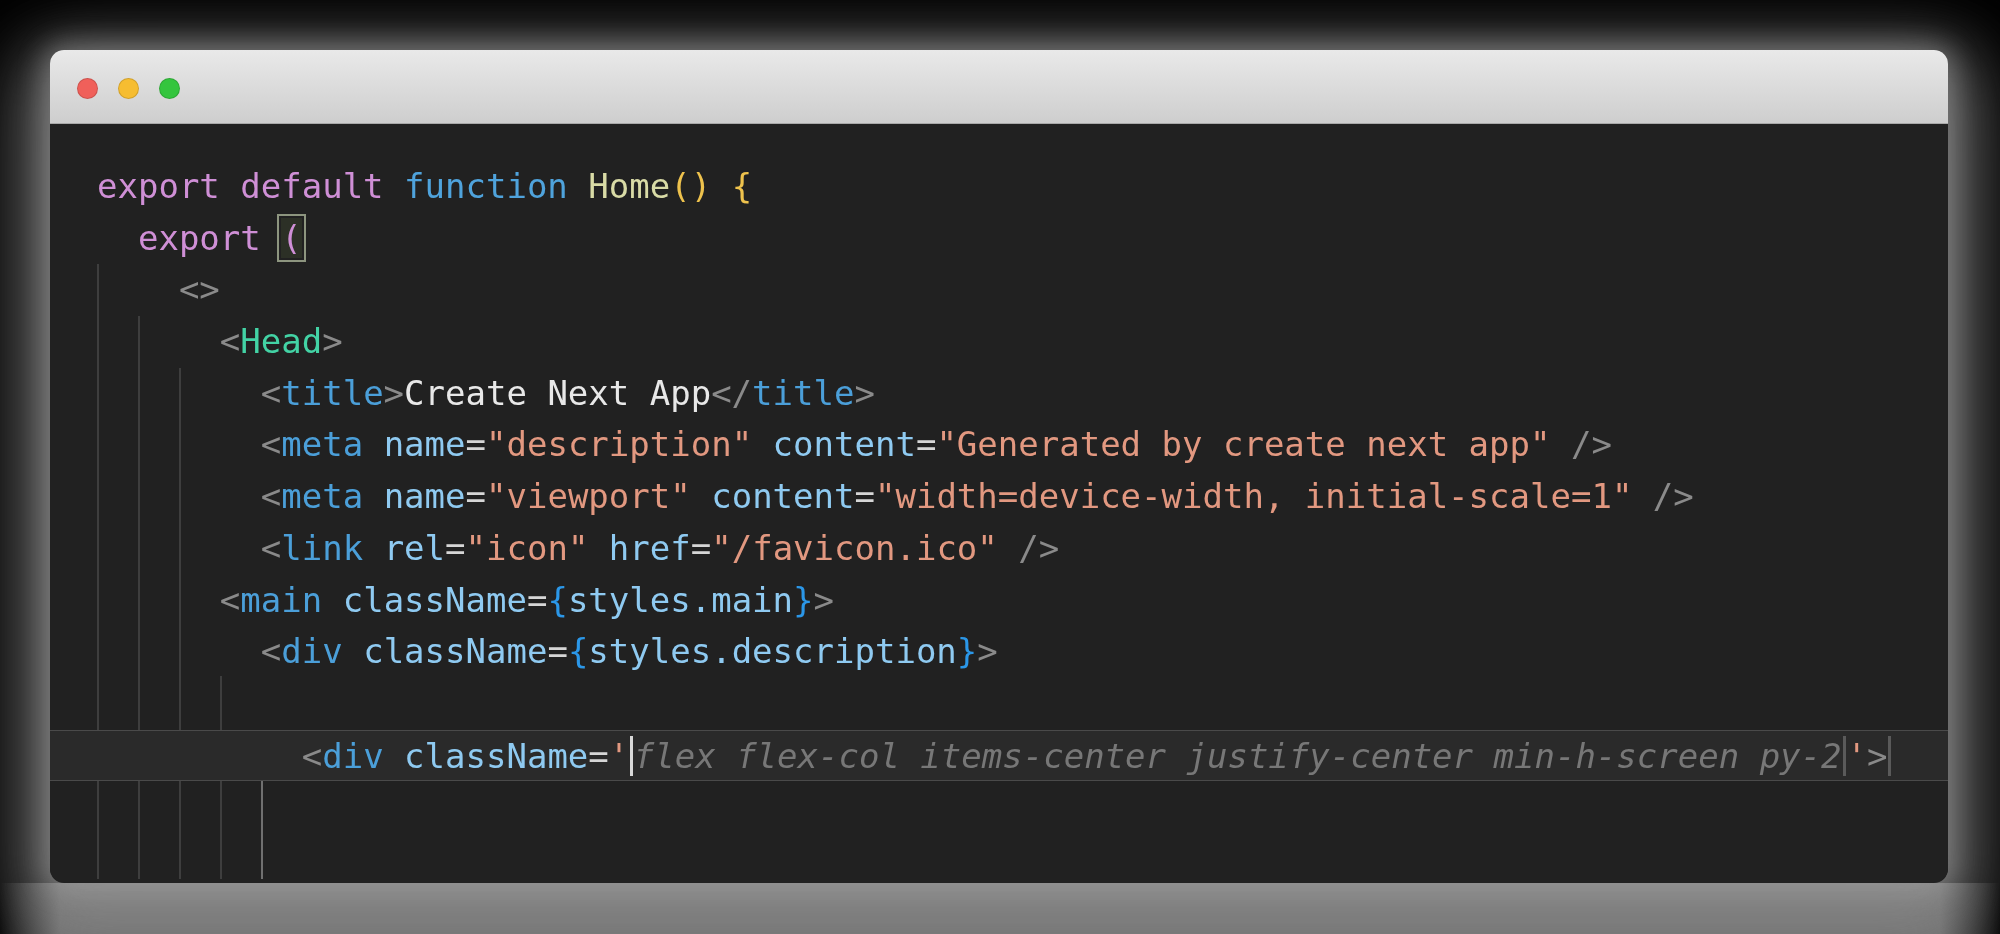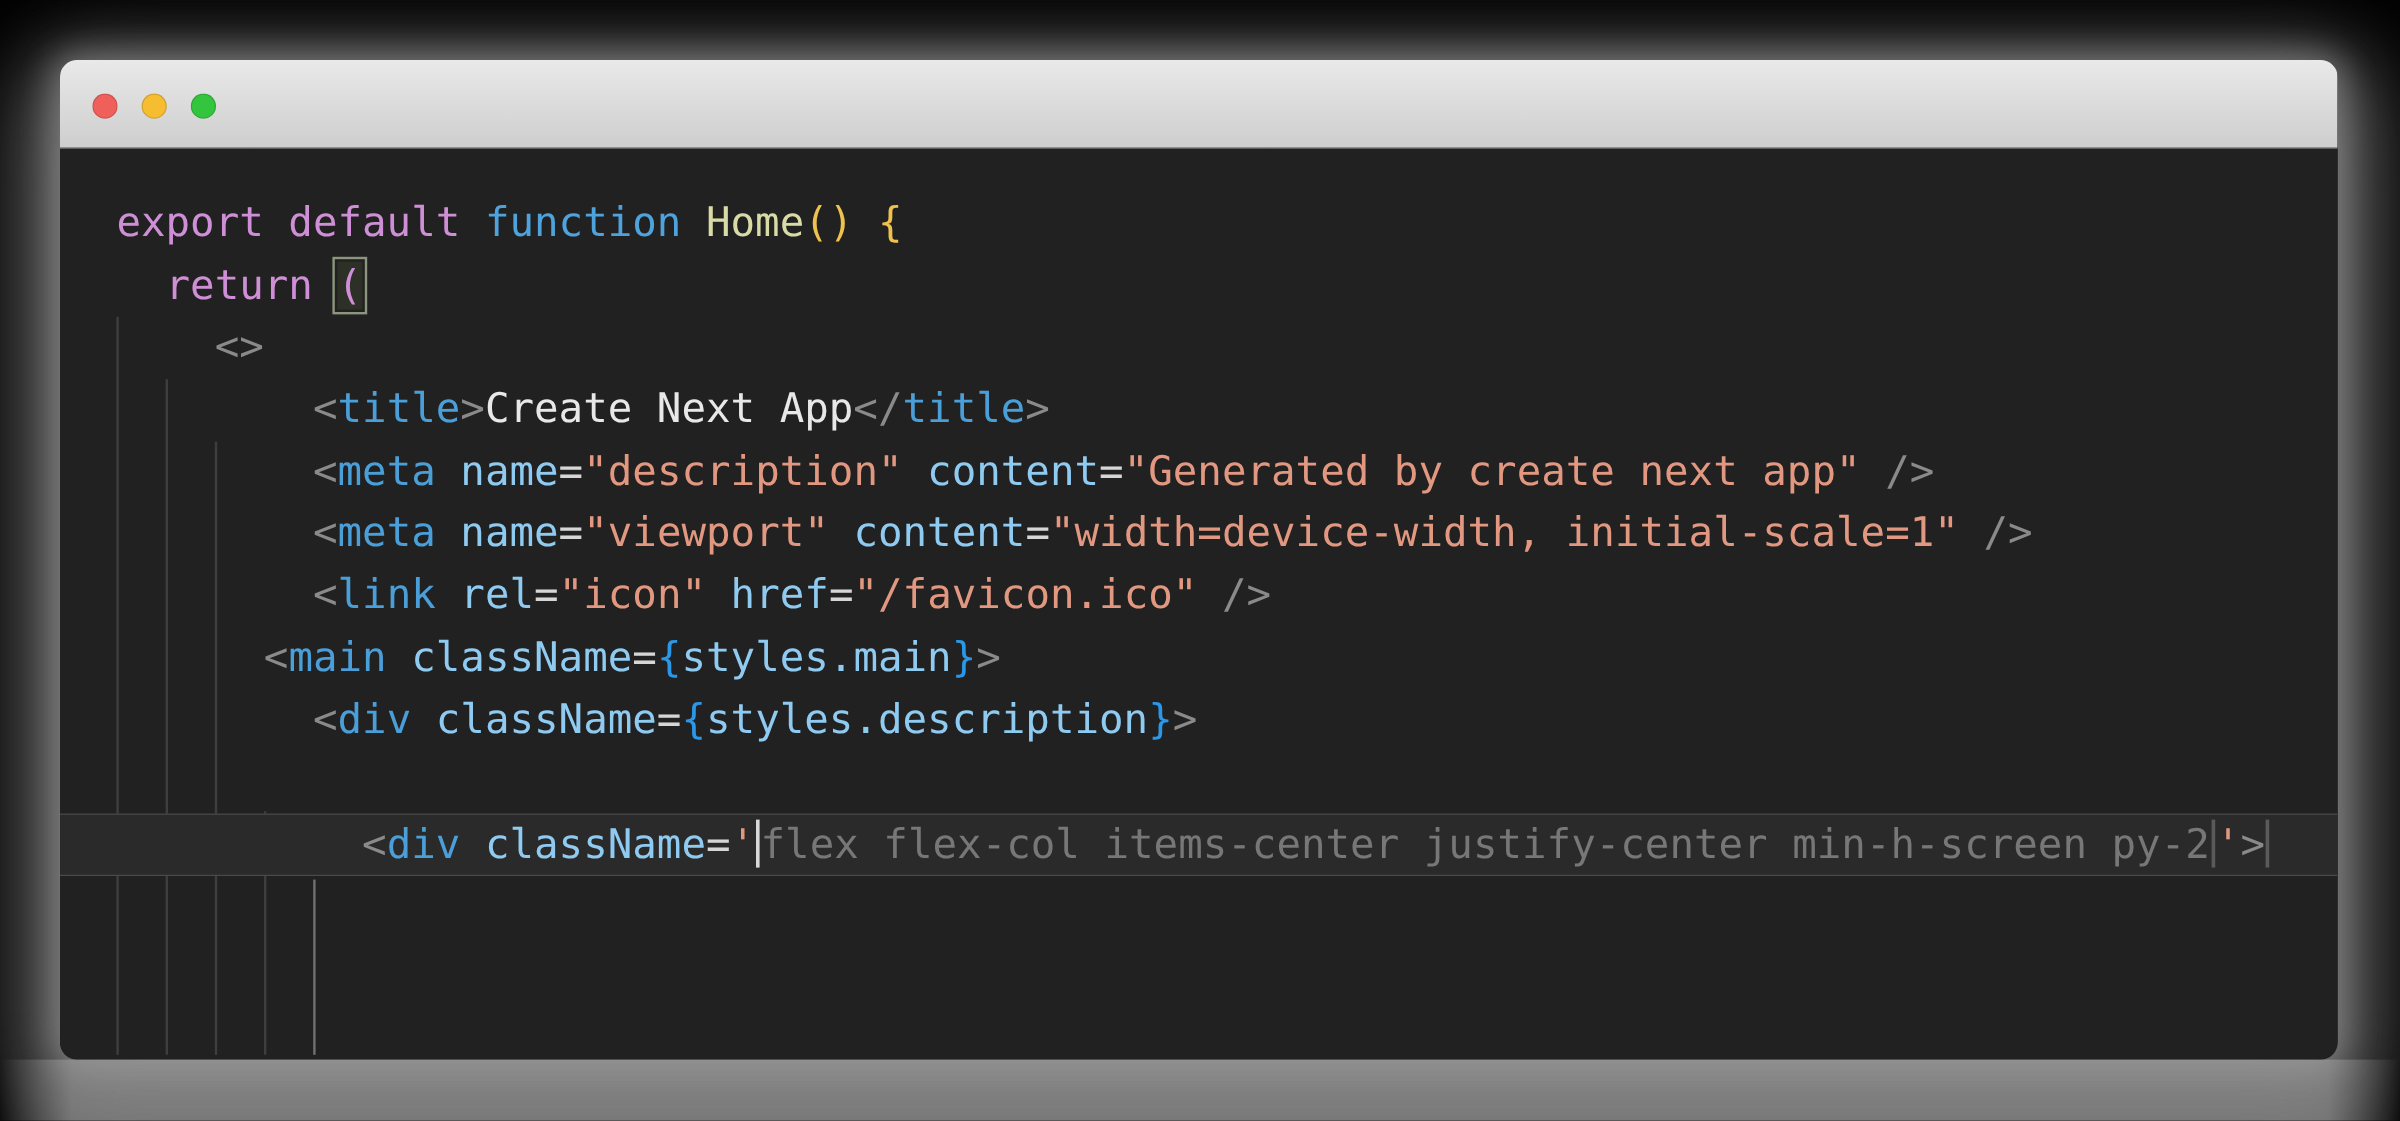--- a/index.html
+++ b/index.html
@@ -41,21 +41,21 @@
   .code-content { padding-top: 37px; position: relative; z-index: 2; }
   .line {
     height: 51.7px; line-height: 51.7px;
     padding-left: 47px; white-space: pre;
   }
   .line.current {
     background: #2a2a2a;
     border-top: 1px solid #4a4a4a;
     border-bottom: 1px solid #4a4a4a;
   }
-  .ghost { }
+  .ghost { font-style: italic; }
   .match-box {
     outline: 2px solid #8d957f; outline-offset: 2px;
     background: #2c3026;
   }
   .cursor {
     display: inline-block; width: 3.5px; height: 40px;
     vertical-align: -8px; margin: 0 0.5px;
   }
   .gbar {
     display: inline-block; width: 3px; height: 40px;
@@ -79,22 +79,23 @@
   <div class="code-area">
     <div id="guides">
         <div class="guide" style="left: 47px; top: 140px; background: rgb(62, 62, 62);"></div>
         <div class="guide" style="left: 88px; top: 192px; background: rgb(62, 62, 62);"></div>
         <div class="guide" style="left: 129px; top: 244px; background: rgb(62, 62, 62);"></div>
         <div class="guide" style="left: 170px; top: 552px; background: rgb(62, 62, 62);"></div>
         <div class="guide" style="left: 211px; top: 609px; background: rgb(112, 112, 112);"></div>
       </div>
     <div class="code-content" id="code">
         <div class="line"><span style="color: rgb(207, 143, 214);">export default</span><span style="color: rgb(212, 212, 212);"> </span><span style="color: rgb(79, 163, 220);">function</span><span style="color: rgb(212, 212, 212);"> </span><span style="color: rgb(217, 219, 166);">Home</span><span style="color: rgb(238, 194, 77);">()</span><span style="color: rgb(212, 212, 212);"> </span><span style="color: rgb(238, 194, 77);">{</span></div>
-        <div class="line">  <span style="color: rgb(207, 143, 214);">return</span><span style="color: rgb(212, 212, 212);"> </span><span class="match-box" style="color: rgb(207, 143, 214);">(</span></div>
+        <div class="line">  <span style="color: rgb(207, 143, 214);">export</span><span style="color: rgb(212, 212, 212);"> </span><span class="match-box" style="color: rgb(207, 143, 214);">(</span></div>
         <div class="line">    <span style="color: rgb(138, 138, 138);">&lt;&gt;</span></div>
+        <div class="line">      <span style="color: rgb(138, 138, 138);">&lt;</span><span style="color: rgb(67, 211, 165);">Head</span><span style="color: rgb(138, 138, 138);">&gt;</span></div>
         <div class="line">        <span style="color: rgb(138, 138, 138);">&lt;</span><span style="color: rgb(75, 159, 217);">title</span><span style="color: rgb(138, 138, 138);">&gt;</span><span style="color: rgb(232, 232, 232);">Create Next App</span><span style="color: rgb(138, 138, 138);">&lt;/</span><span style="color: rgb(75, 159, 217);">title</span><span style="color: rgb(138, 138, 138);">&gt;</span></div>
         <div class="line">        <span style="color: rgb(138, 138, 138);">&lt;</span><span style="color: rgb(75, 159, 217);">meta</span><span style="color: rgb(212, 212, 212);"> </span><span style="color: rgb(143, 202, 241);">name</span><span style="color: rgb(214, 214, 214);">=</span><span style="color: rgb(226, 152, 128);">"description"</span><span style="color: rgb(212, 212, 212);"> </span><span style="color: rgb(143, 202, 241);">content</span><span style="color: rgb(214, 214, 214);">=</span><span style="color: rgb(226, 152, 128);">"Generated by create next app"</span><span style="color: rgb(212, 212, 212);"> </span><span style="color: rgb(138, 138, 138);">/&gt;</span></div>
         <div class="line">        <span style="color: rgb(138, 138, 138);">&lt;</span><span style="color: rgb(75, 159, 217);">meta</span><span style="color: rgb(212, 212, 212);"> </span><span style="color: rgb(143, 202, 241);">name</span><span style="color: rgb(214, 214, 214);">=</span><span style="color: rgb(226, 152, 128);">"viewport"</span><span style="color: rgb(212, 212, 212);"> </span><span style="color: rgb(143, 202, 241);">content</span><span style="color: rgb(214, 214, 214);">=</span><span style="color: rgb(226, 152, 128);">"width=device-width, initial-scale=1"</span><span style="color: rgb(212, 212, 212);"> </span><span style="color: rgb(138, 138, 138);">/&gt;</span></div>
         <div class="line">        <span style="color: rgb(138, 138, 138);">&lt;</span><span style="color: rgb(75, 159, 217);">link</span><span style="color: rgb(212, 212, 212);"> </span><span style="color: rgb(143, 202, 241);">rel</span><span style="color: rgb(214, 214, 214);">=</span><span style="color: rgb(226, 152, 128);">"icon"</span><span style="color: rgb(212, 212, 212);"> </span><span style="color: rgb(143, 202, 241);">href</span><span style="color: rgb(214, 214, 214);">=</span><span style="color: rgb(226, 152, 128);">"/favicon.ico"</span><span style="color: rgb(212, 212, 212);"> </span><span style="color: rgb(138, 138, 138);">/&gt;</span></div>
         <div class="line">      <span style="color: rgb(138, 138, 138);">&lt;</span><span style="color: rgb(75, 159, 217);">main</span><span style="color: rgb(212, 212, 212);"> </span><span style="color: rgb(143, 202, 241);">className</span><span style="color: rgb(214, 214, 214);">=</span><span style="color: rgb(43, 151, 232);">{</span><span style="color: rgb(143, 202, 241);">styles.main</span><span style="color: rgb(43, 151, 232);">}</span><span style="color: rgb(138, 138, 138);">&gt;</span></div>
         <div class="line">        <span style="color: rgb(138, 138, 138);">&lt;</span><span style="color: rgb(75, 159, 217);">div</span><span style="color: rgb(212, 212, 212);"> </span><span style="color: rgb(143, 202, 241);">className</span><span style="color: rgb(214, 214, 214);">=</span><span style="color: rgb(43, 151, 232);">{</span><span style="color: rgb(143, 202, 241);">styles.description</span><span style="color: rgb(43, 151, 232);">}</span><span style="color: rgb(138, 138, 138);">&gt;</span></div>
         <div class="line"></div>
         <div class="line current">          <span style="color: rgb(138, 138, 138);">&lt;</span><span style="color: rgb(75, 159, 217);">div</span><span style="color: rgb(212, 212, 212);"> </span><span style="color: rgb(143, 202, 241);">className</span><span style="color: rgb(214, 214, 214);">=</span><span style="color: rgb(226, 152, 128);">'</span><span class="cursor" style="background: rgb(216, 216, 216);"></span><span class="ghost" style="color: rgb(119, 119, 119);">flex flex-col items-center justify-center min-h-screen py-2</span><span class="gbar"></span><span style="color: rgb(226, 152, 128);">'</span><span style="color: rgb(138, 138, 138);">&gt;</span><span class="gbar"></span></div>
       </div>
   </div>

